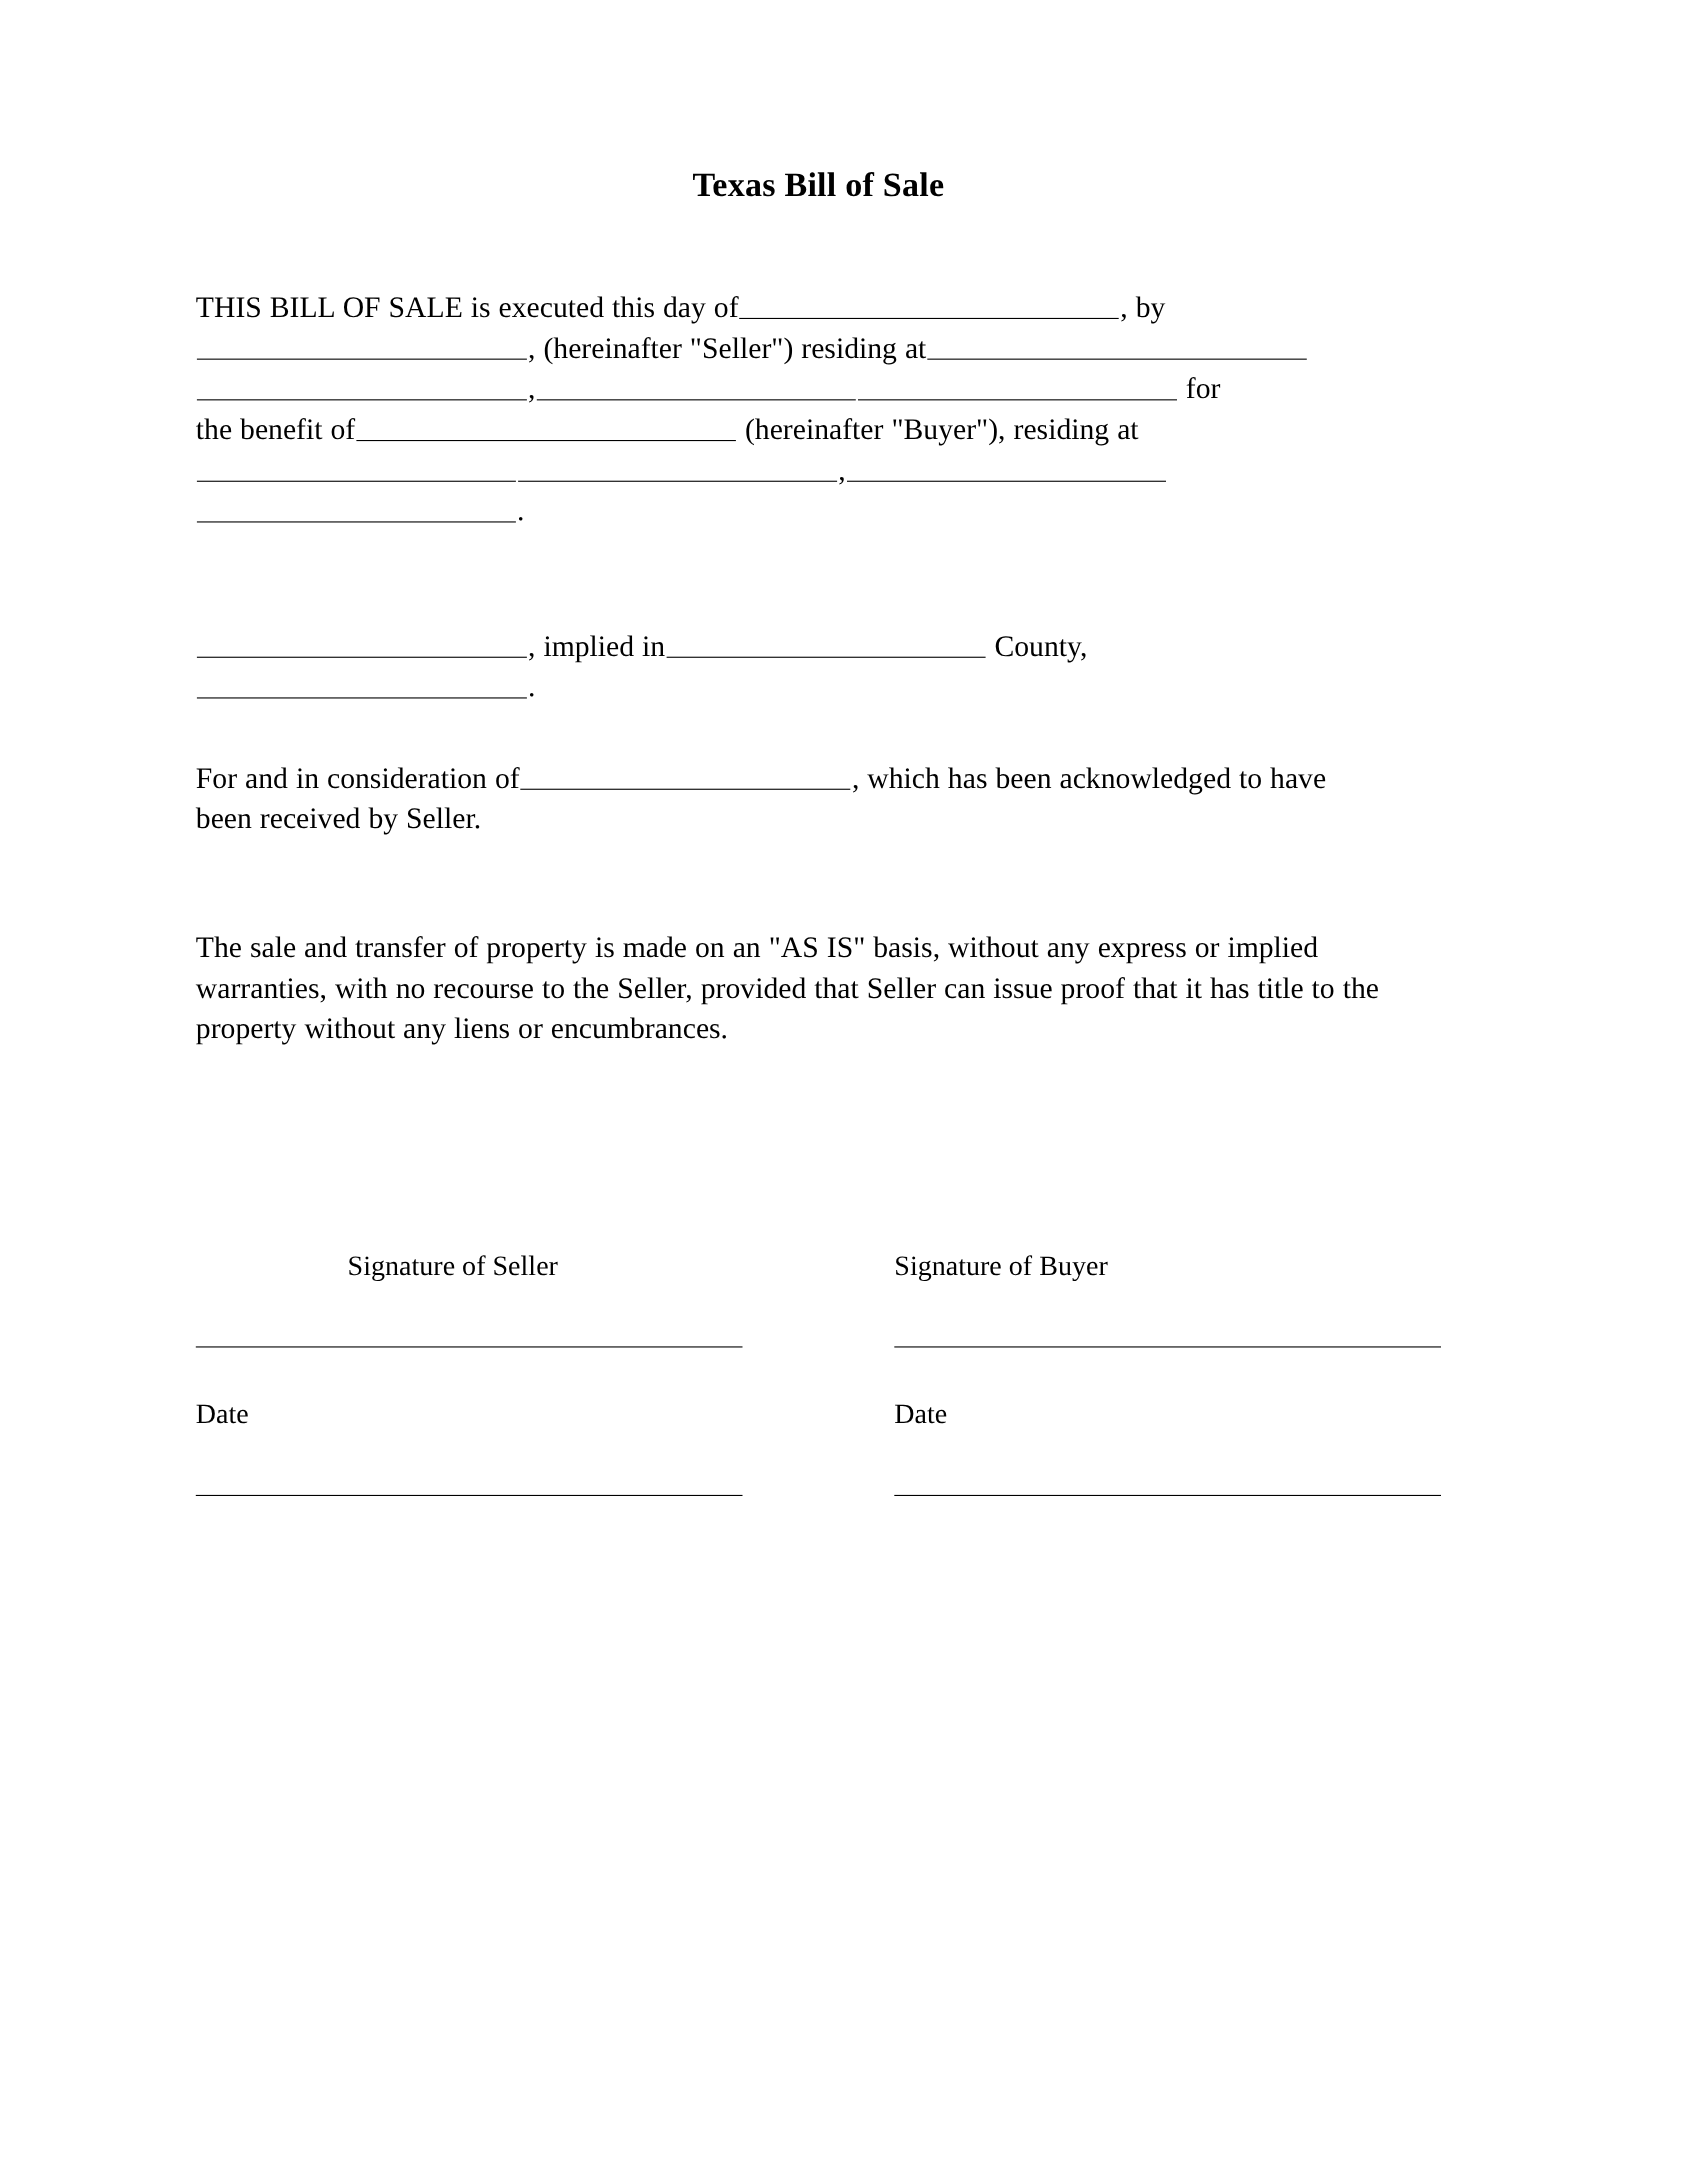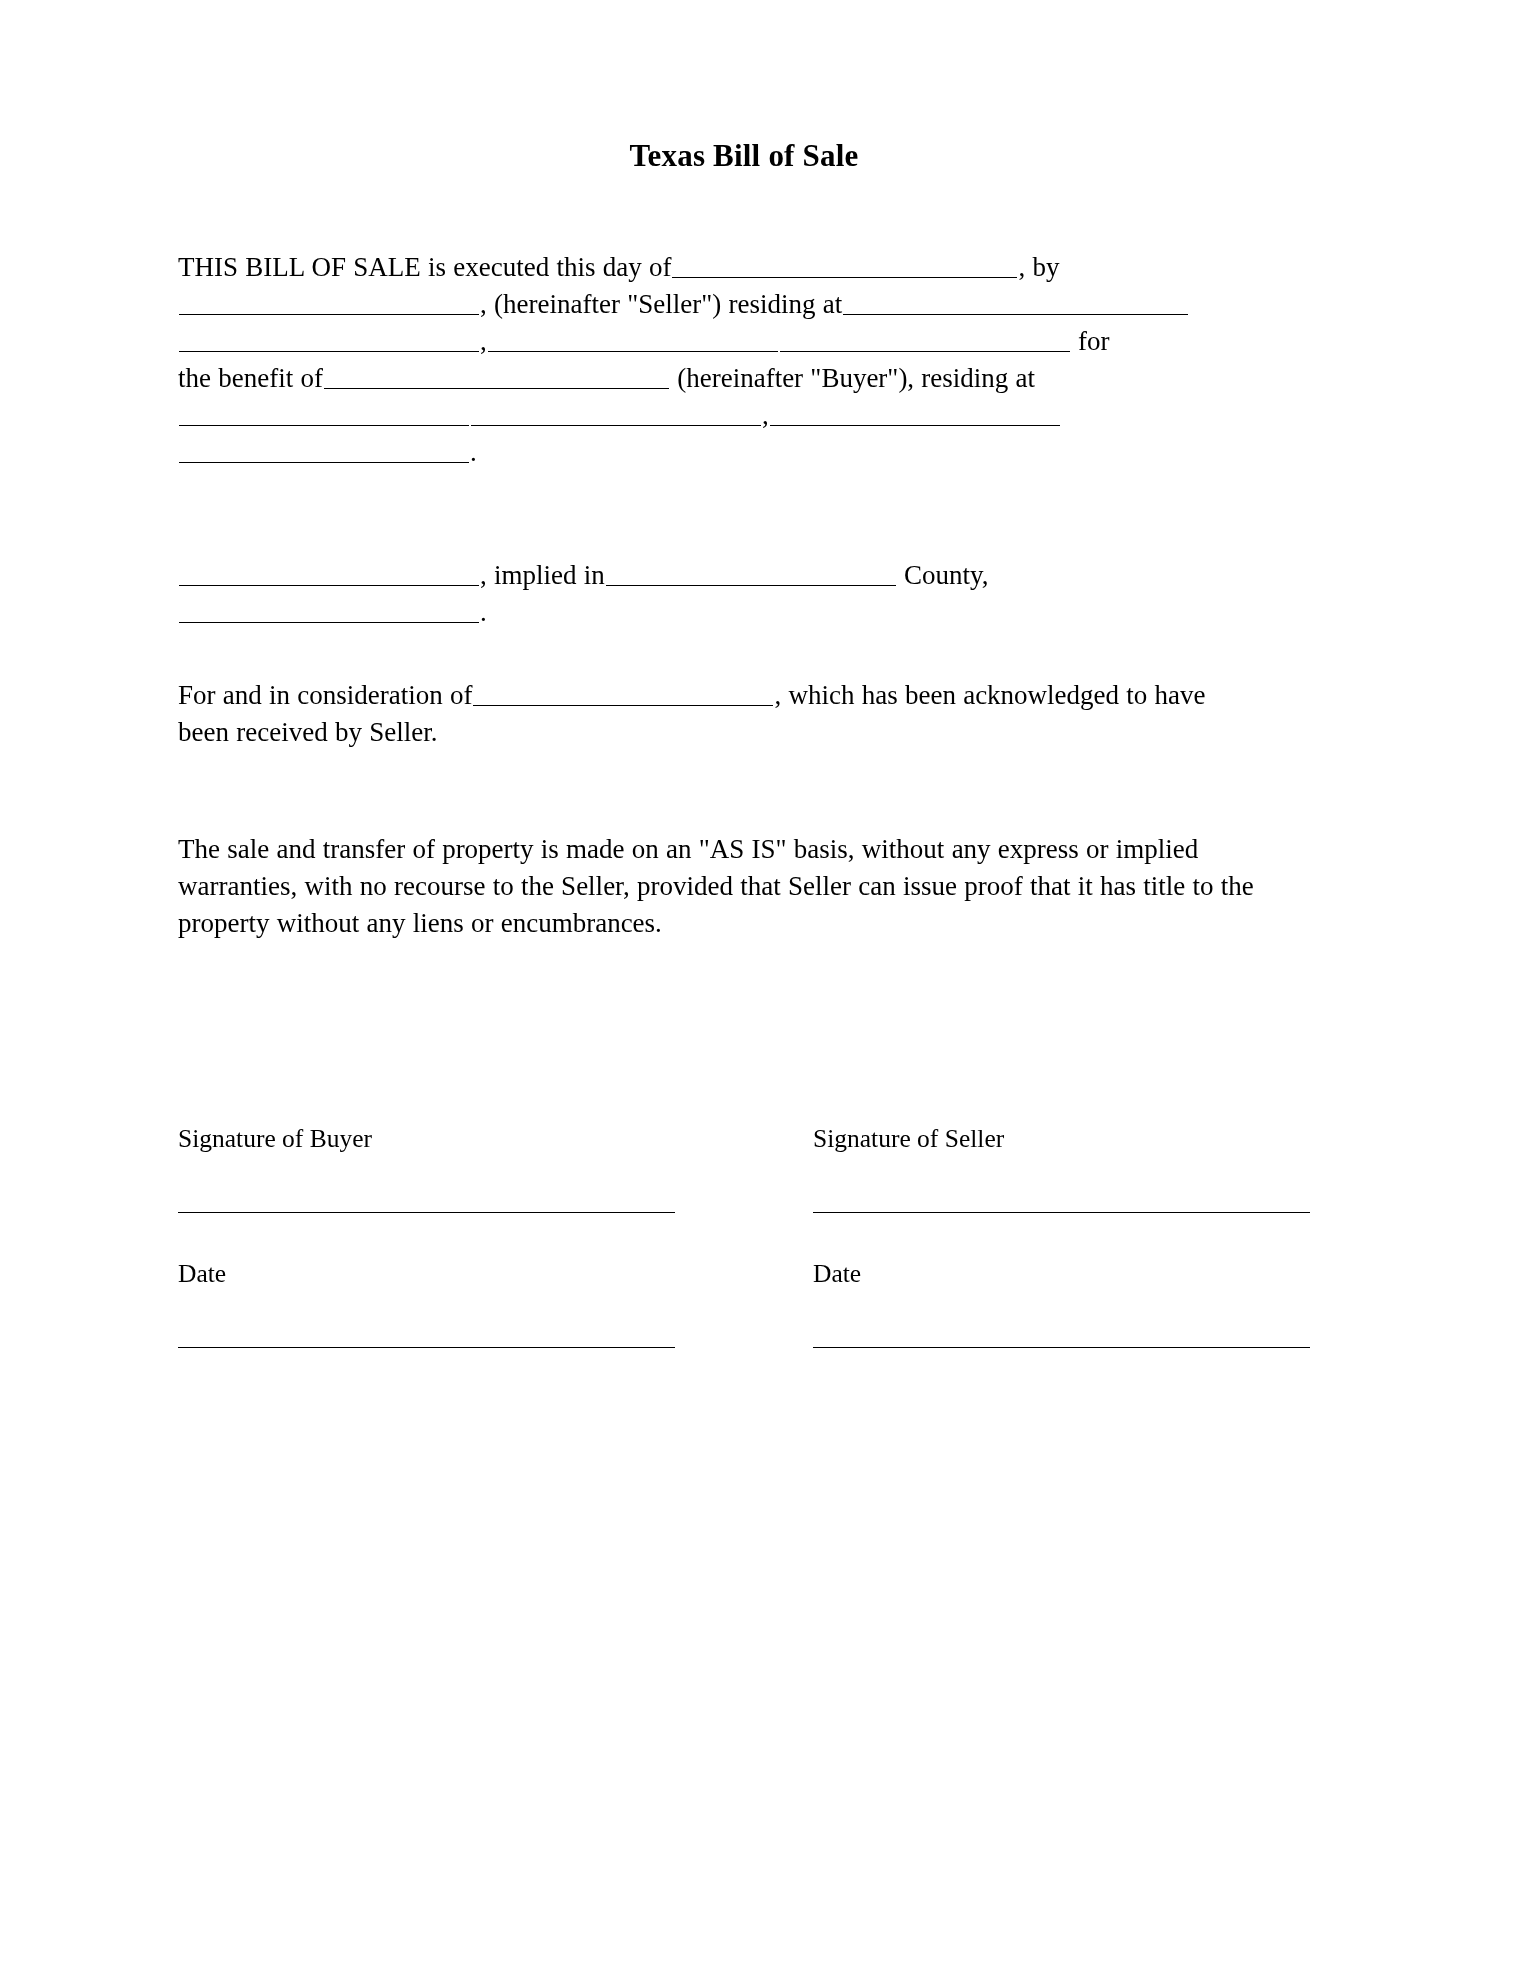--- a/index.html
+++ b/index.html
@@ -20,21 +20,21 @@
     position: relative;
     width: 1530px;
     height: 1980px;
     background: #ffffff;
     box-sizing: border-box;
   }
 
   .doc-body {
     position: absolute;
     left: 178px;
-    top: 0;
+    top: 12px;
     width: 1132px;
   }
 
   .doc-title {
     text-align: center;
     font-size: 31px;
     font-weight: bold;
     letter-spacing: 0.2px;
     margin: 0;
     padding-top: 140px;
@@ -130,25 +130,25 @@
 
 
     <div class="gap-md"></div>
 
 
     <div class="sign-block">
 
       <div style="height:100px"></div>
 
       <div class="sign-row">
+        <div class="sign-col right">
+          <div class="sign-label">Signature of Seller</div>
+        </div>
         <div class="sign-col">
           <div class="sign-label">Signature of Buyer</div>
-        </div>
-        <div class="sign-col right">
-          <div class="sign-label">Signature of Seller</div>
         </div>
       </div>
 
       <div class="sig-gap-under-label"></div>
 
       <div class="sign-row">
         <div class="sign-col">
           <div class="sign-rule"></div>
         </div>
         <div class="sign-col right">

